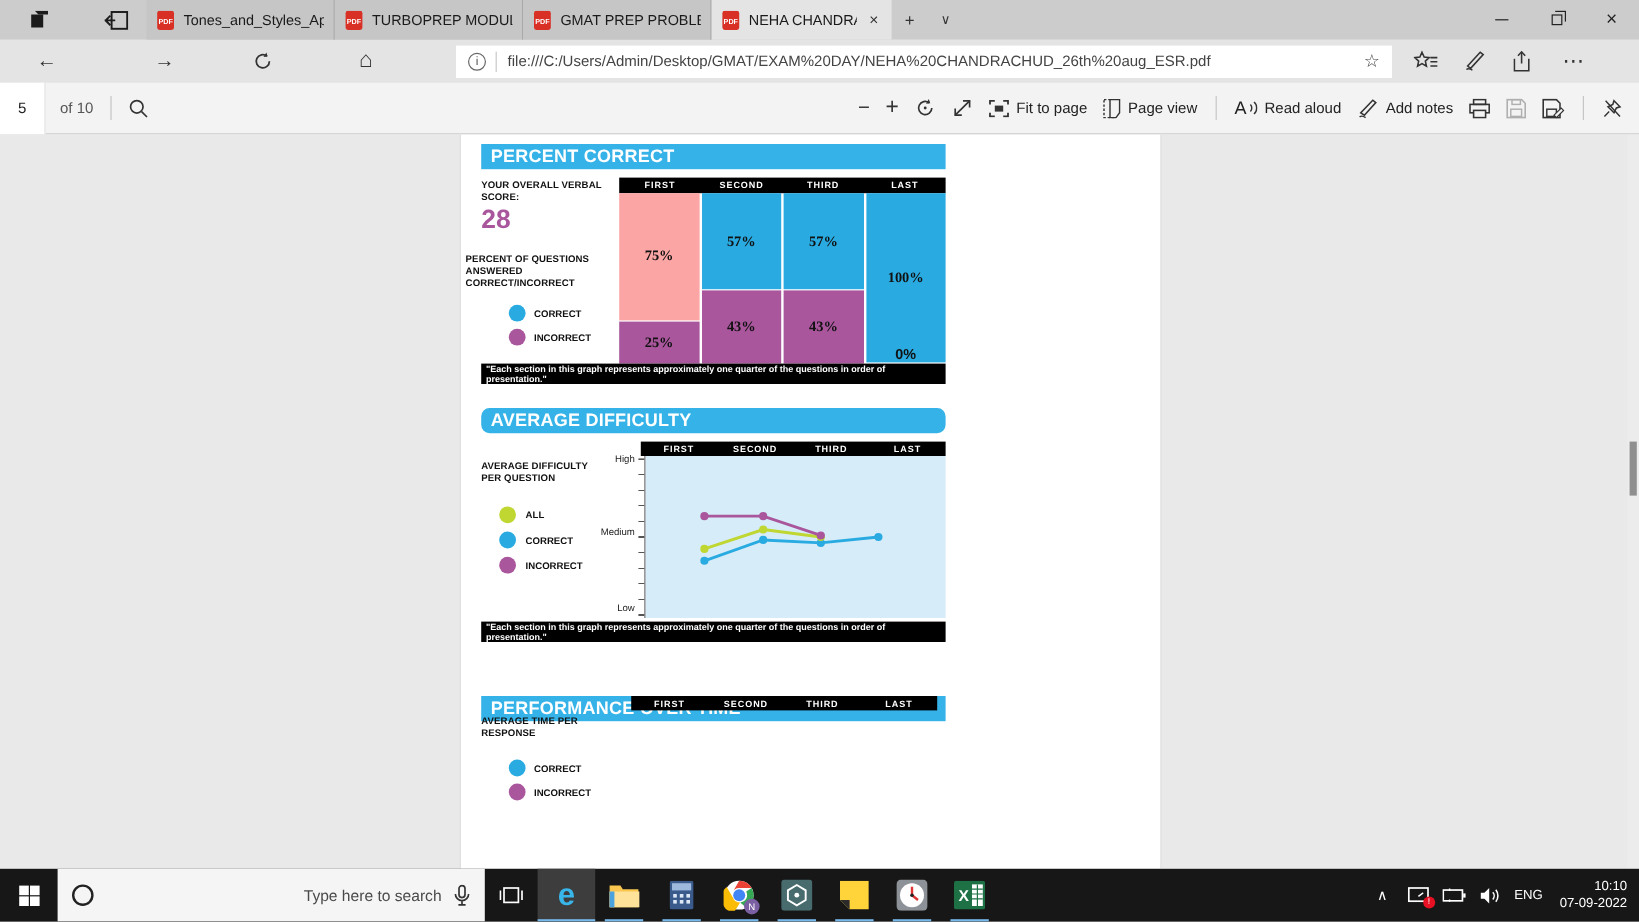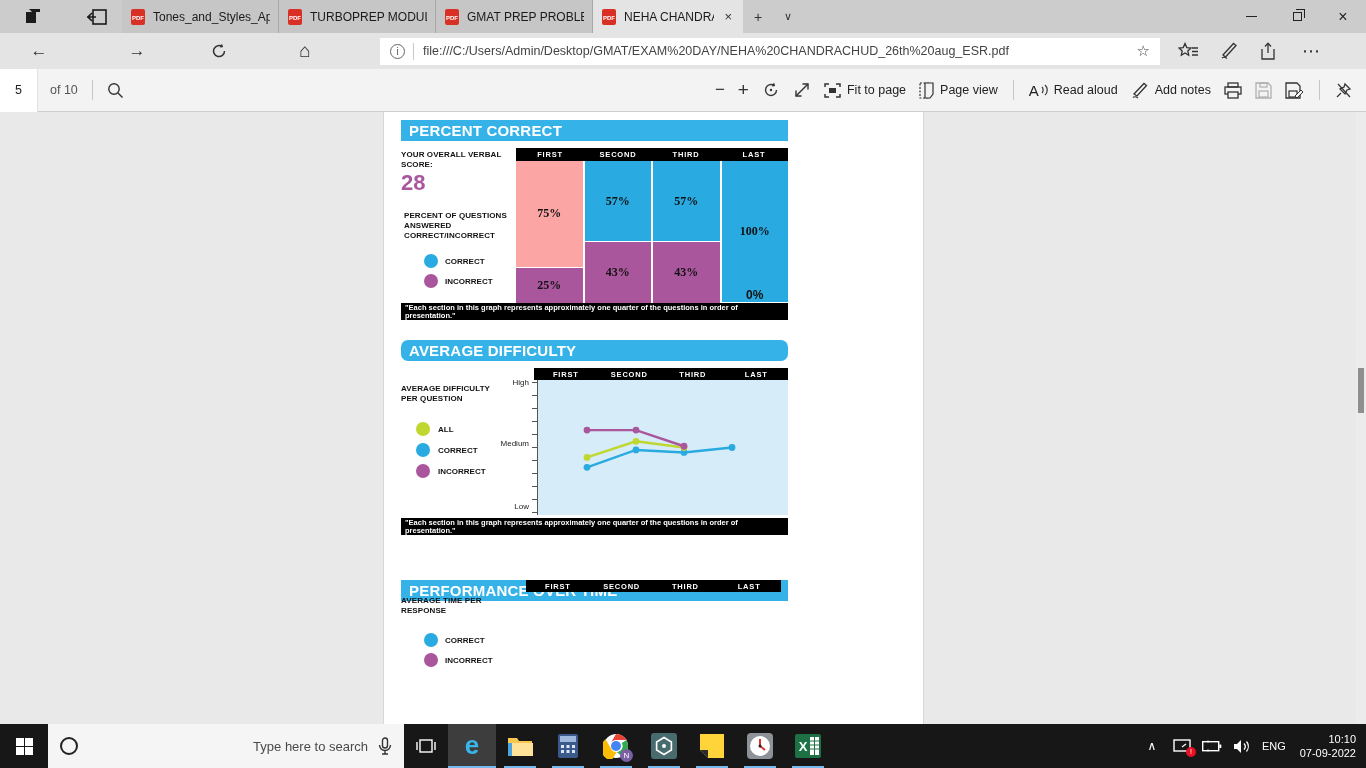--- a/index.html
+++ b/index.html
@@ -37,21 +37,21 @@
   .pagebox { width:38px; height:43px; background:#fff; display:flex; align-items:center; justify-content:center; border-right:1px solid #e2e2e2; }
   .ofpages { margin-left:12px; color:#555; }
   .vsep { width:1px; height:20px; background:#c6c6c6; margin:0 14px; }
   .pb-right { display:flex; align-items:center; margin-left:auto; gap:13px; padding-right:14px; }
   .pb-item { display:flex; align-items:center; gap:6px; white-space:nowrap; }
   .pb-glyph { font-size:17px; color:#333; }
   .dim { opacity:.35; }
 
   
   .viewer { position:relative; height:612px; background:#e9e9e9; overflow:hidden; }
-  .page { position:absolute; left:383px; top:0; width:541px; height:612px; background:#fff; border-left:1px solid #d8d8d8; border-right:1px solid #d8d8d8; }
+  .page { position:absolute; left:383px; top:0; width:585px; height:612px; background:#fff; border-left:1px solid #d8d8d8; border-right:1px solid #d8d8d8; }
   .abs { position:absolute; }
   .sec-header { left:17px; width:387px; height:21px; color:#fff; font-weight:bold; font-size:15px; display:flex; align-items:center; padding-left:8px; letter-spacing:.2px; }
   .smallcap { font-size:8px; font-weight:bold; color:#111; line-height:10px; letter-spacing:.1px; }
   .score { font-size:22px; font-weight:bold; }
   .legend-dot { width:14px; height:14px; border-radius:50%; }
   .legend-label { font-size:8px; font-weight:bold; color:#111; }
   .footnote { left:17px; width:387px; height:17px; background:#000; color:#fff; font-size:7.5px; font-weight:bold; line-height:8px; padding:1px 4px; }
   .col-header-row { background:#000; display:flex; }
   .col-header-row span { flex:1; color:#fff; font-size:7.5px; font-weight:bold; letter-spacing:.8px; text-align:center; align-self:center; }
   
@@ -296,21 +296,21 @@
     </div>
   </div>
 
   <div class="viewer">
     <div class="page">
 
       <div class="abs sec-header" style="top: 8px; background: rgb(53, 179, 232);">PERCENT CORRECT</div>
 
       <div class="abs smallcap" style="left:17px; top:38px; width:112px;">YOUR OVERALL VERBAL SCORE:</div>
       <div class="abs score" style="left:17px; top:58px; color:#A9569D;">28</div>
-      <div class="abs smallcap" style="left:20px; top:99px; width:118px;">PERCENT OF QUESTIONS ANSWERED CORRECT/INCORRECT</div>
+      <div class="abs smallcap" style="left:4px; top:99px; width:118px;">PERCENT OF QUESTIONS ANSWERED CORRECT/INCORRECT</div>
 
       <div class="abs" style="left:40px; top:142px; display:flex; align-items:center; gap:7px;">
         <span class="legend-dot" style="background: rgb(41, 171, 226);"></span>
         <span class="legend-label">CORRECT</span>
       </div>
       <div class="abs" style="left:40px; top:162px; display:flex; align-items:center; gap:7px;">
         <span class="legend-dot" style="background: rgb(169, 86, 157);"></span>
         <span class="legend-label">INCORRECT</span>
       </div>
 

